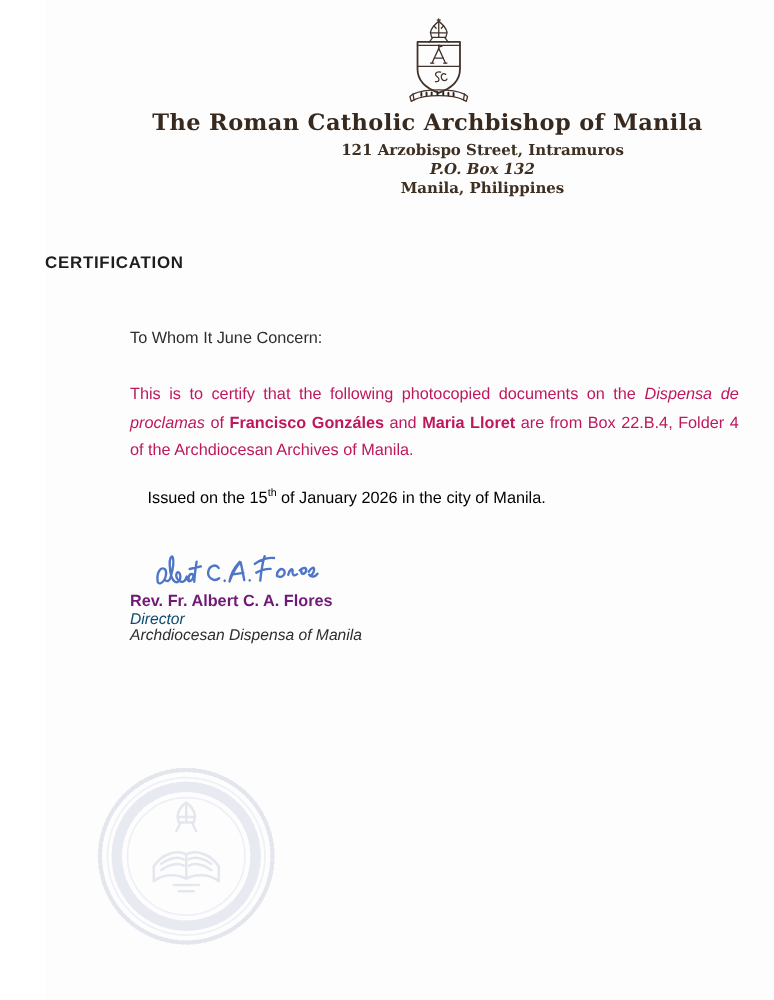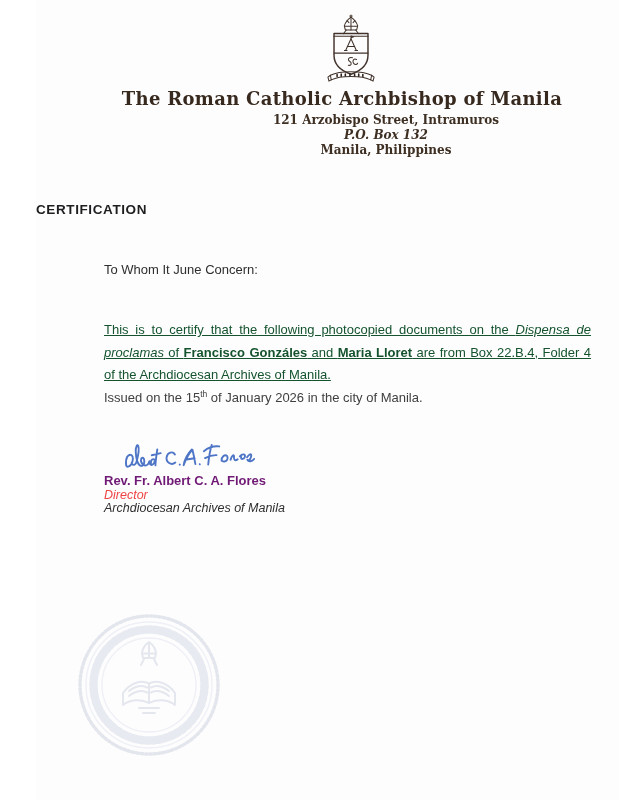--- a/index.html
+++ b/index.html
@@ -54,34 +54,33 @@
     color: #1e1e20;
     margin: 0;
   }
   .salutation {
     position: absolute; top: 262px; left: 68px;
     font-size: 13px;
     color: #2e2e30;
     margin: 0;
   }
   .body-par {
-    position: absolute; top: 319px; left: 68px; width: 487px;
+    position: absolute; top: 304px; left: 68px; width: 487px;
     font-size: 13px;
     line-height: 22.6px;
     text-align: justify;
-    color: #14532d;
-    margin: 0;
-    text-decoration: underline;
+    color: #be185d;
+    margin: 0;
   }
   .body-par em { font-style: italic; }
   .body-par strong { font-weight: bold; }
   .issued-line {
-    position: absolute; top: 390px; left: 68px;
+    position: absolute; top: 390px; left: 82px;
     font-size: 13px;
-    color: #404040;
+    color: #000000;
     margin: 0;
   }
   .issued-line sup {
     font-size: 8.5px;
     vertical-align: super;
     line-height: 0;
   }
 
   
   .signature {
@@ -90,21 +89,21 @@
     transform: rotate(-1.5deg);
   }
   .signatory-name {
     position: absolute; top: 473px; left: 68px;
     font-size: 13px; font-weight: bold;
     color: #701a75;
   }
   .signatory-title {
     position: absolute; top: 488px; left: 68px;
     font-size: 12.5px; font-style: italic;
-    color: #ef4444;
+    color: #0c4a6e;
   }
   .signatory-org {
     position: absolute; top: 501px; left: 68px;
     font-size: 12.5px; font-style: italic;
     color: #2e2e30;
   }
 
   
   .seal {
     position: absolute; left: 37px; top: 609px;
@@ -168,21 +167,21 @@
 
       <path d="M4 25 C3 17 6.5 13 9.5 14.5 C11.5 15.6 11.3 20.5 9 23.8 C7 26.5 4.6 26.6 4 25 M9.5 23 C11.5 25.5 13.5 24.5 14.5 21 C16.5 14.5 17.5 8.5 16.5 5.5 C15.5 3.5 13.8 6.5 13.9 11.5 C14 18.5 15 23.5 18 25.3 C20 26.3 22.2 24.3 22.2 21 C22.2 17.5 20.2 16.5 19.2 18.5 C18.3 20.5 19.4 24.2 22.4 25.2 C24.6 25.9 26.5 24 27.3 21.2 M27.3 21.2 C27.2 24 29 26 31 24.2 C33 22.4 33.2 19.2 31.2 19.2 C29.4 19.2 28.6 21.3 28.8 23.3 M35.5 9.5 C34.5 15 33.5 21 33.2 25.5 M29.8 15.2 L38.8 13.4"></path>
 
       <path d="M53 15 C51 11.5 45.6 12.6 44.6 17.6 C43.6 22.6 49 26.4 53.2 23.2 M57.5 25.2 L57.6 25.4 M70 10.5 C66 14.5 62.6 20 61.4 26 M61.4 26 C64.4 18.5 68.4 12.8 70.6 10.8 C71.6 14.8 72.4 20.5 73.2 25.2 M64.4 20.4 L72.6 19.4 M77.5 25.4 L77.6 25.6"></path>
 
       <path d="M90 6.5 C88 12.5 86.8 19.5 86 26 M82 12.5 C87 8.8 93.5 7.6 97.5 8.2 M83 19.5 C87 17.5 91.5 16.6 94.5 16.8 M99.5 22.5 C99.3 18.5 103 15.6 105.2 18.2 C106.6 20.8 104.2 24.2 101 23.2 C100 22.9 99.6 22.7 99.5 22.5 M108.5 21.8 C109.5 18 112.5 15.6 112 19.2 C111.6 22 113 23.6 115.6 21.6 M117.8 18.6 C120.8 15.6 123.8 16.6 122.8 19.4 C121.8 22.2 118.2 22 119.2 19.2 M125 19.8 C127 16.8 129.8 15.4 129.2 18.8 C128.6 21.8 126.4 24 125.2 22.2 C126.4 25 130.4 24 132 21.6"></path>
     </svg>
 
     <div class="signatory-name">Rev. Fr. Albert C. A. Flores</div>
     <div class="signatory-title">Director</div>
-    <div class="signatory-org">Archdiocesan Archives of Manila</div>
+    <div class="signatory-org">Archdiocesan Dispensa of Manila</div>
   </div>
 
   <svg class="seal" viewBox="0 0 152 152" fill="none" stroke-linecap="round" stroke-linejoin="round">
 
     <circle cx="76" cy="76" r="69" stroke="#e2e4ec" stroke-width="3.5" stroke-dasharray="2 2.4"></circle>
     <circle cx="76" cy="76" r="63" stroke="#edeff5" stroke-width="1.4"></circle>
 
     <circle cx="76" cy="76" r="55.5" stroke="#e6e8f0" stroke-width="8.5" stroke-dasharray="3.2 3"></circle>
     <circle cx="76" cy="76" r="47" stroke="#edeff5" stroke-width="1.4"></circle>
 

